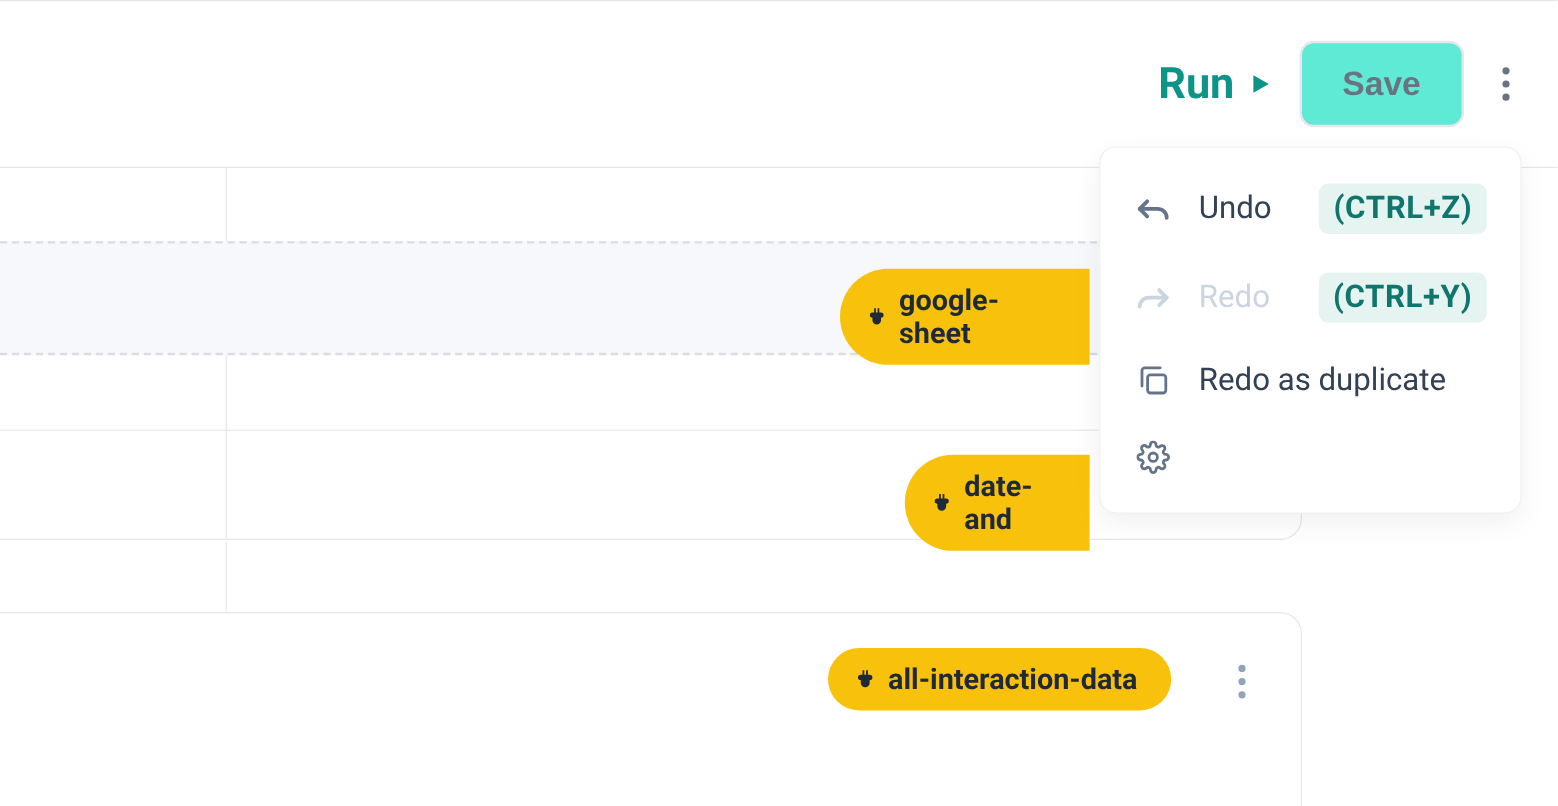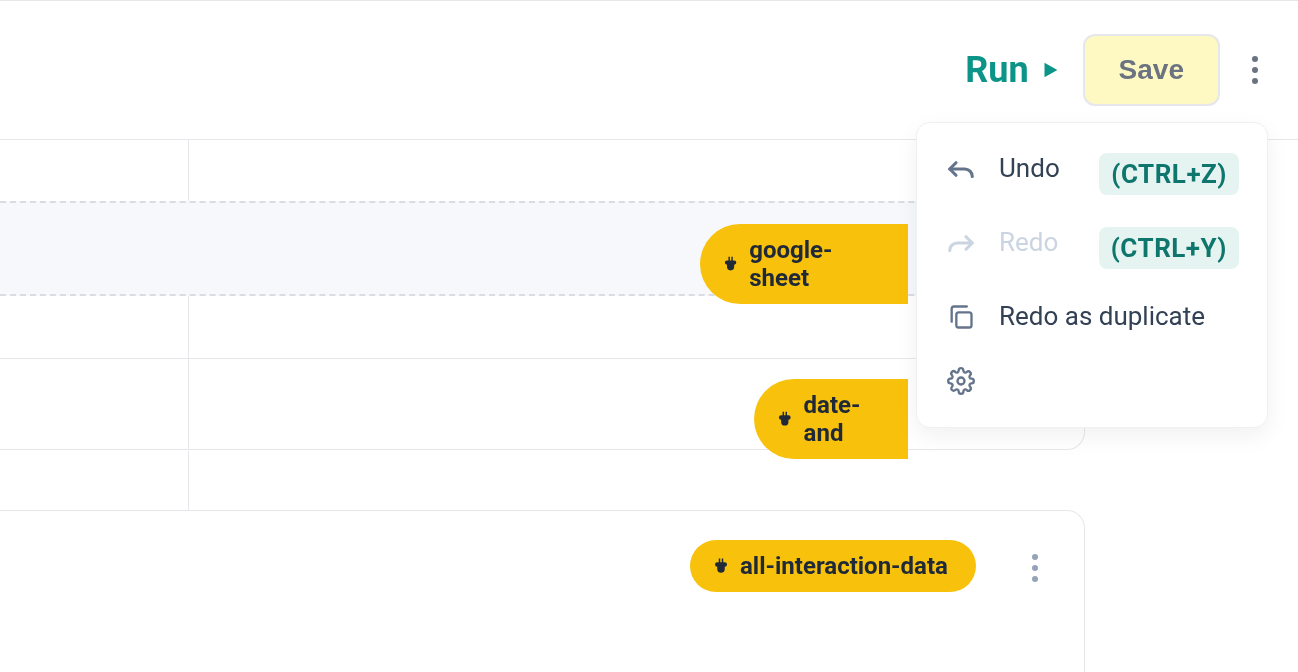--- a/index.html
+++ b/index.html
@@ -38,21 +38,21 @@
     cursor: pointer;
   }
   .run-btn svg { fill: #0d9488; }
   .save-btn {
     border: 2px solid #e5e7eb;
     border-radius: 12px;
     padding: 18px 34px;
     font-size: 28px;
     font-weight: 700;
     color: #6b7280;
-    background: #fef9c3;
+    background: #5eead4;
     cursor: pointer;
   }
   .kebab-btn {
     display: flex;
     flex-direction: column;
     gap: 5px;
     padding: 10px;
     cursor: pointer;
   }
   .kebab-btn span {
@@ -68,21 +68,21 @@
     width: 352px;
     background: #fff;
     border: 1px solid #eef0f2;
     border-radius: 14px;
     box-shadow: 0 8px 24px rgba(0,0,0,0.06);
     padding: 14px 0;
     z-index: 50;
   }
   .dropdown-item {
     display: flex;
-    align-items: flex-start;
+    align-items: center;
     gap: 22px;
     padding: 16px 28px;
     cursor: pointer;
     font-size: 26px;
     color: #334155;
   }
   .dropdown-item.disabled { color: #cbd5e1; cursor: default; }
   .dropdown-item .dd-icon {
     width: 32px; height: 32px;
     display: flex; align-items: center; justify-content: center;

